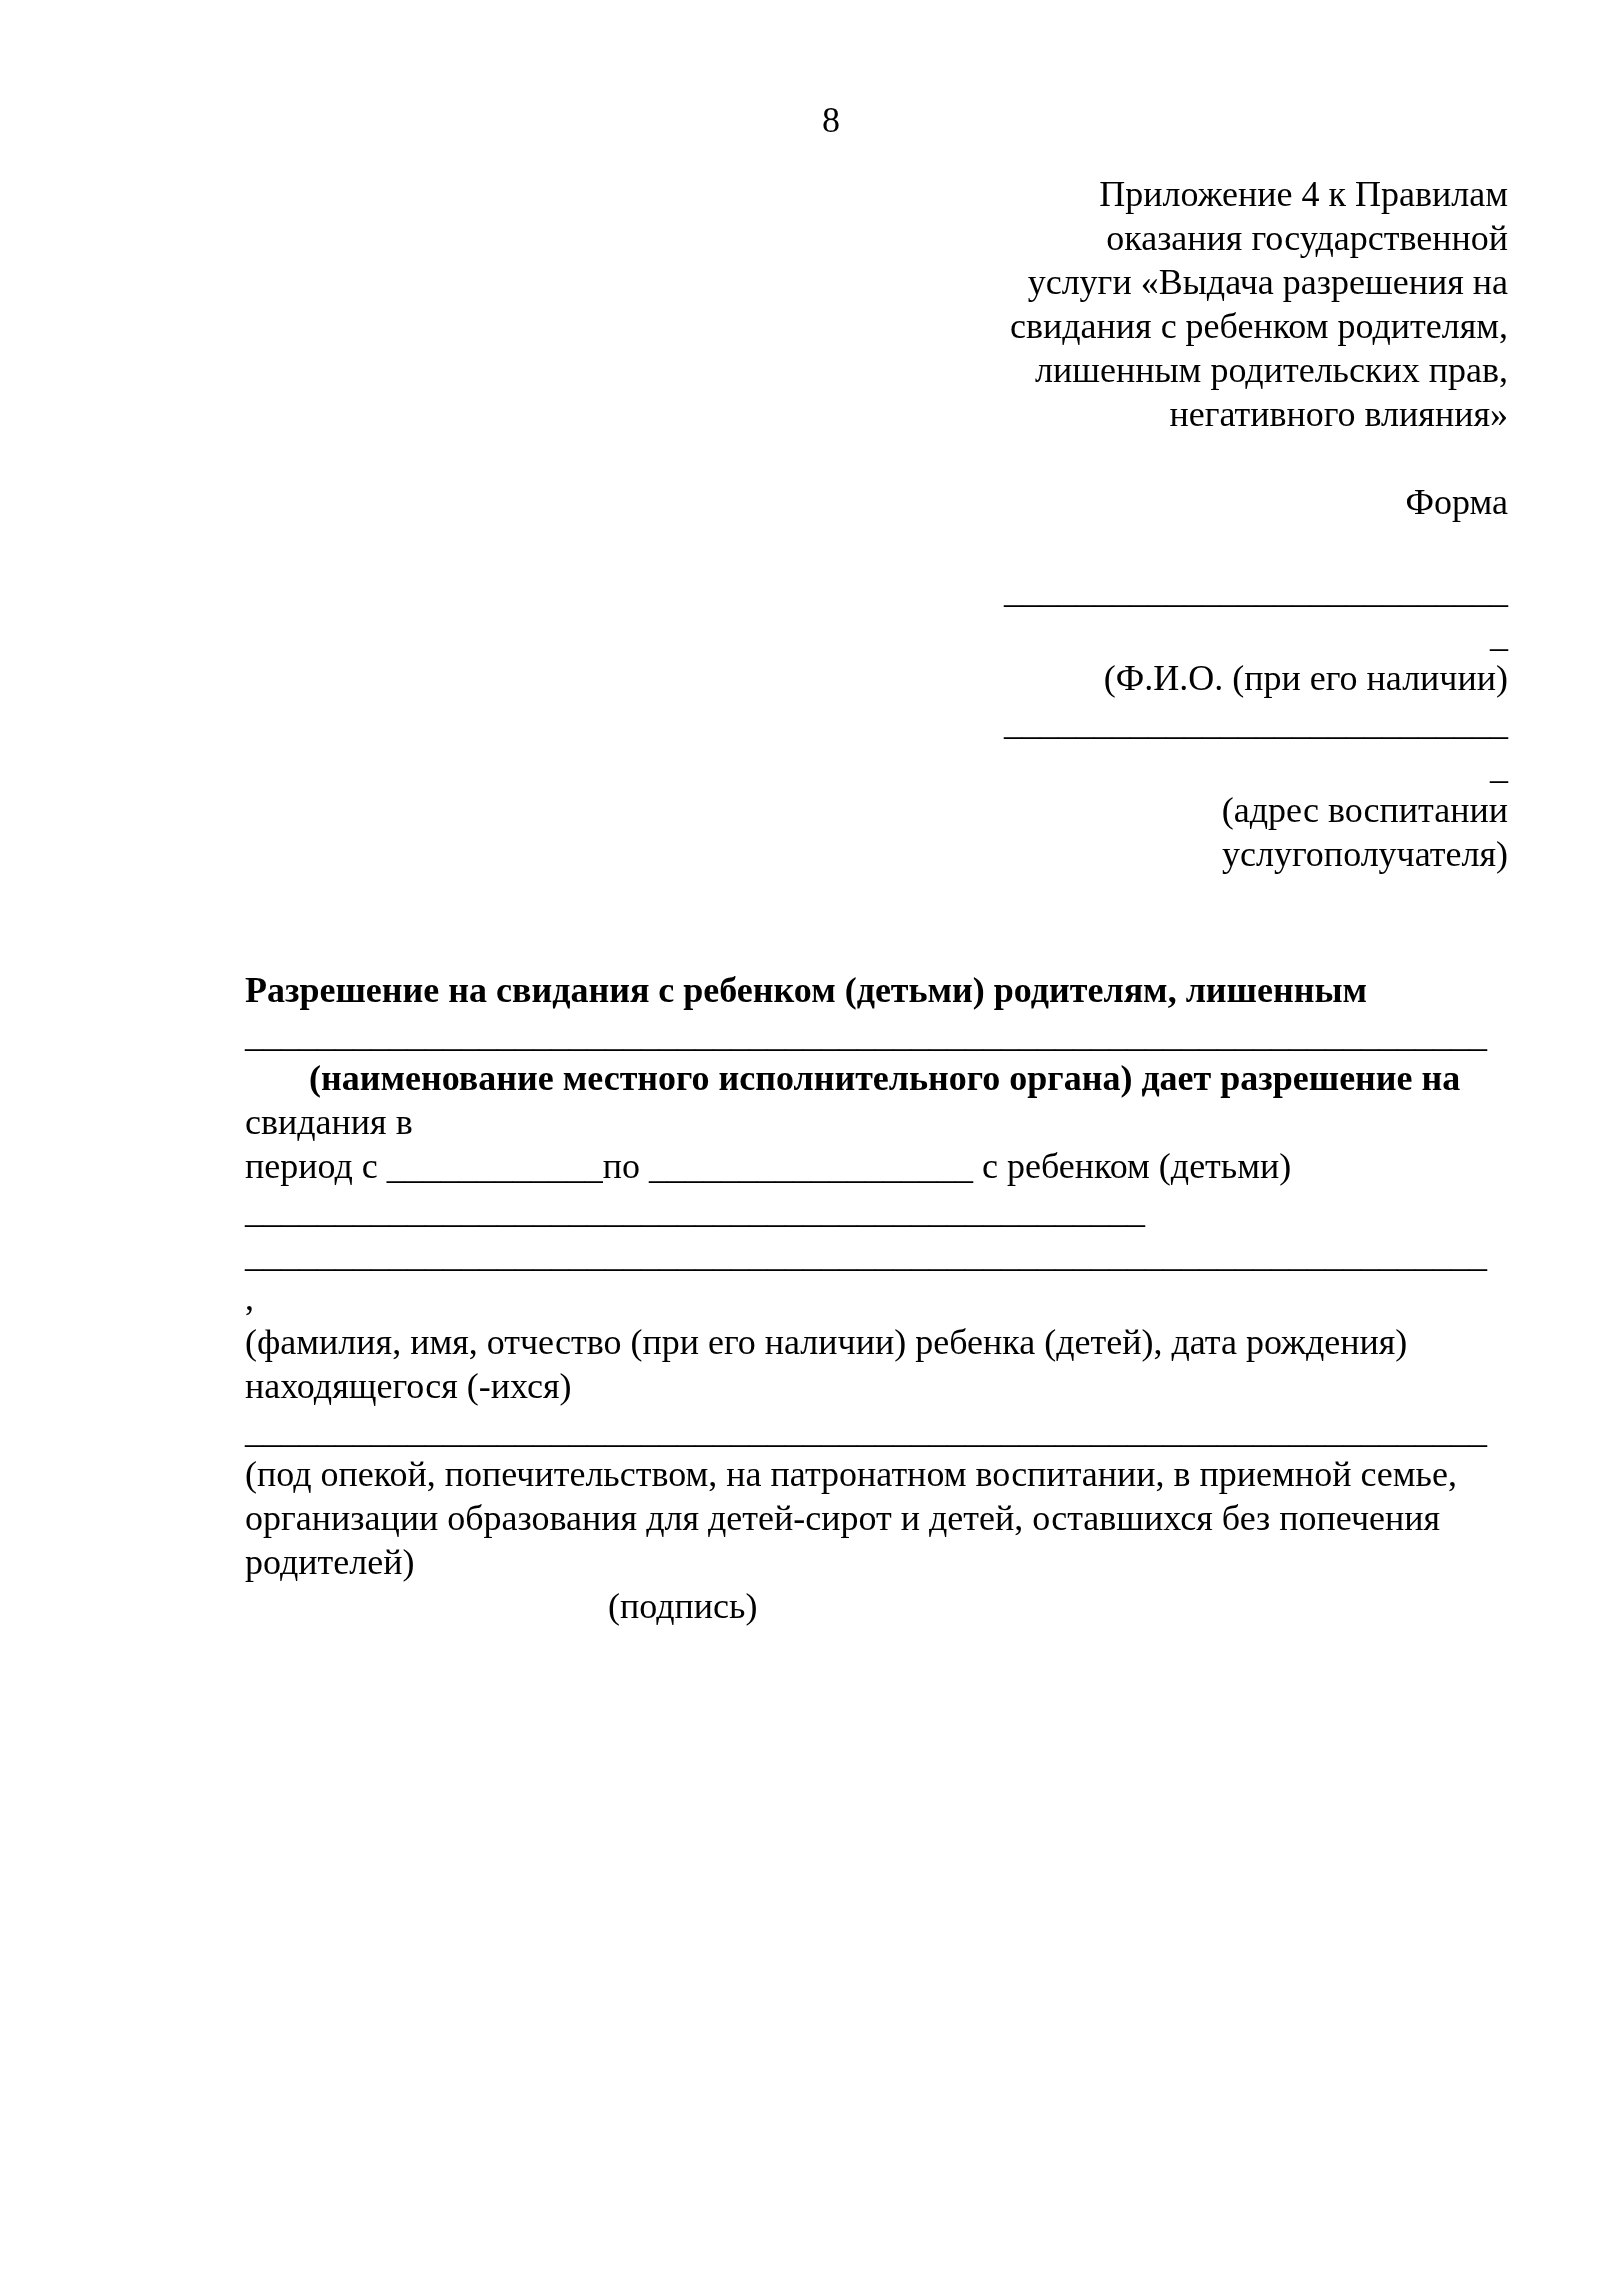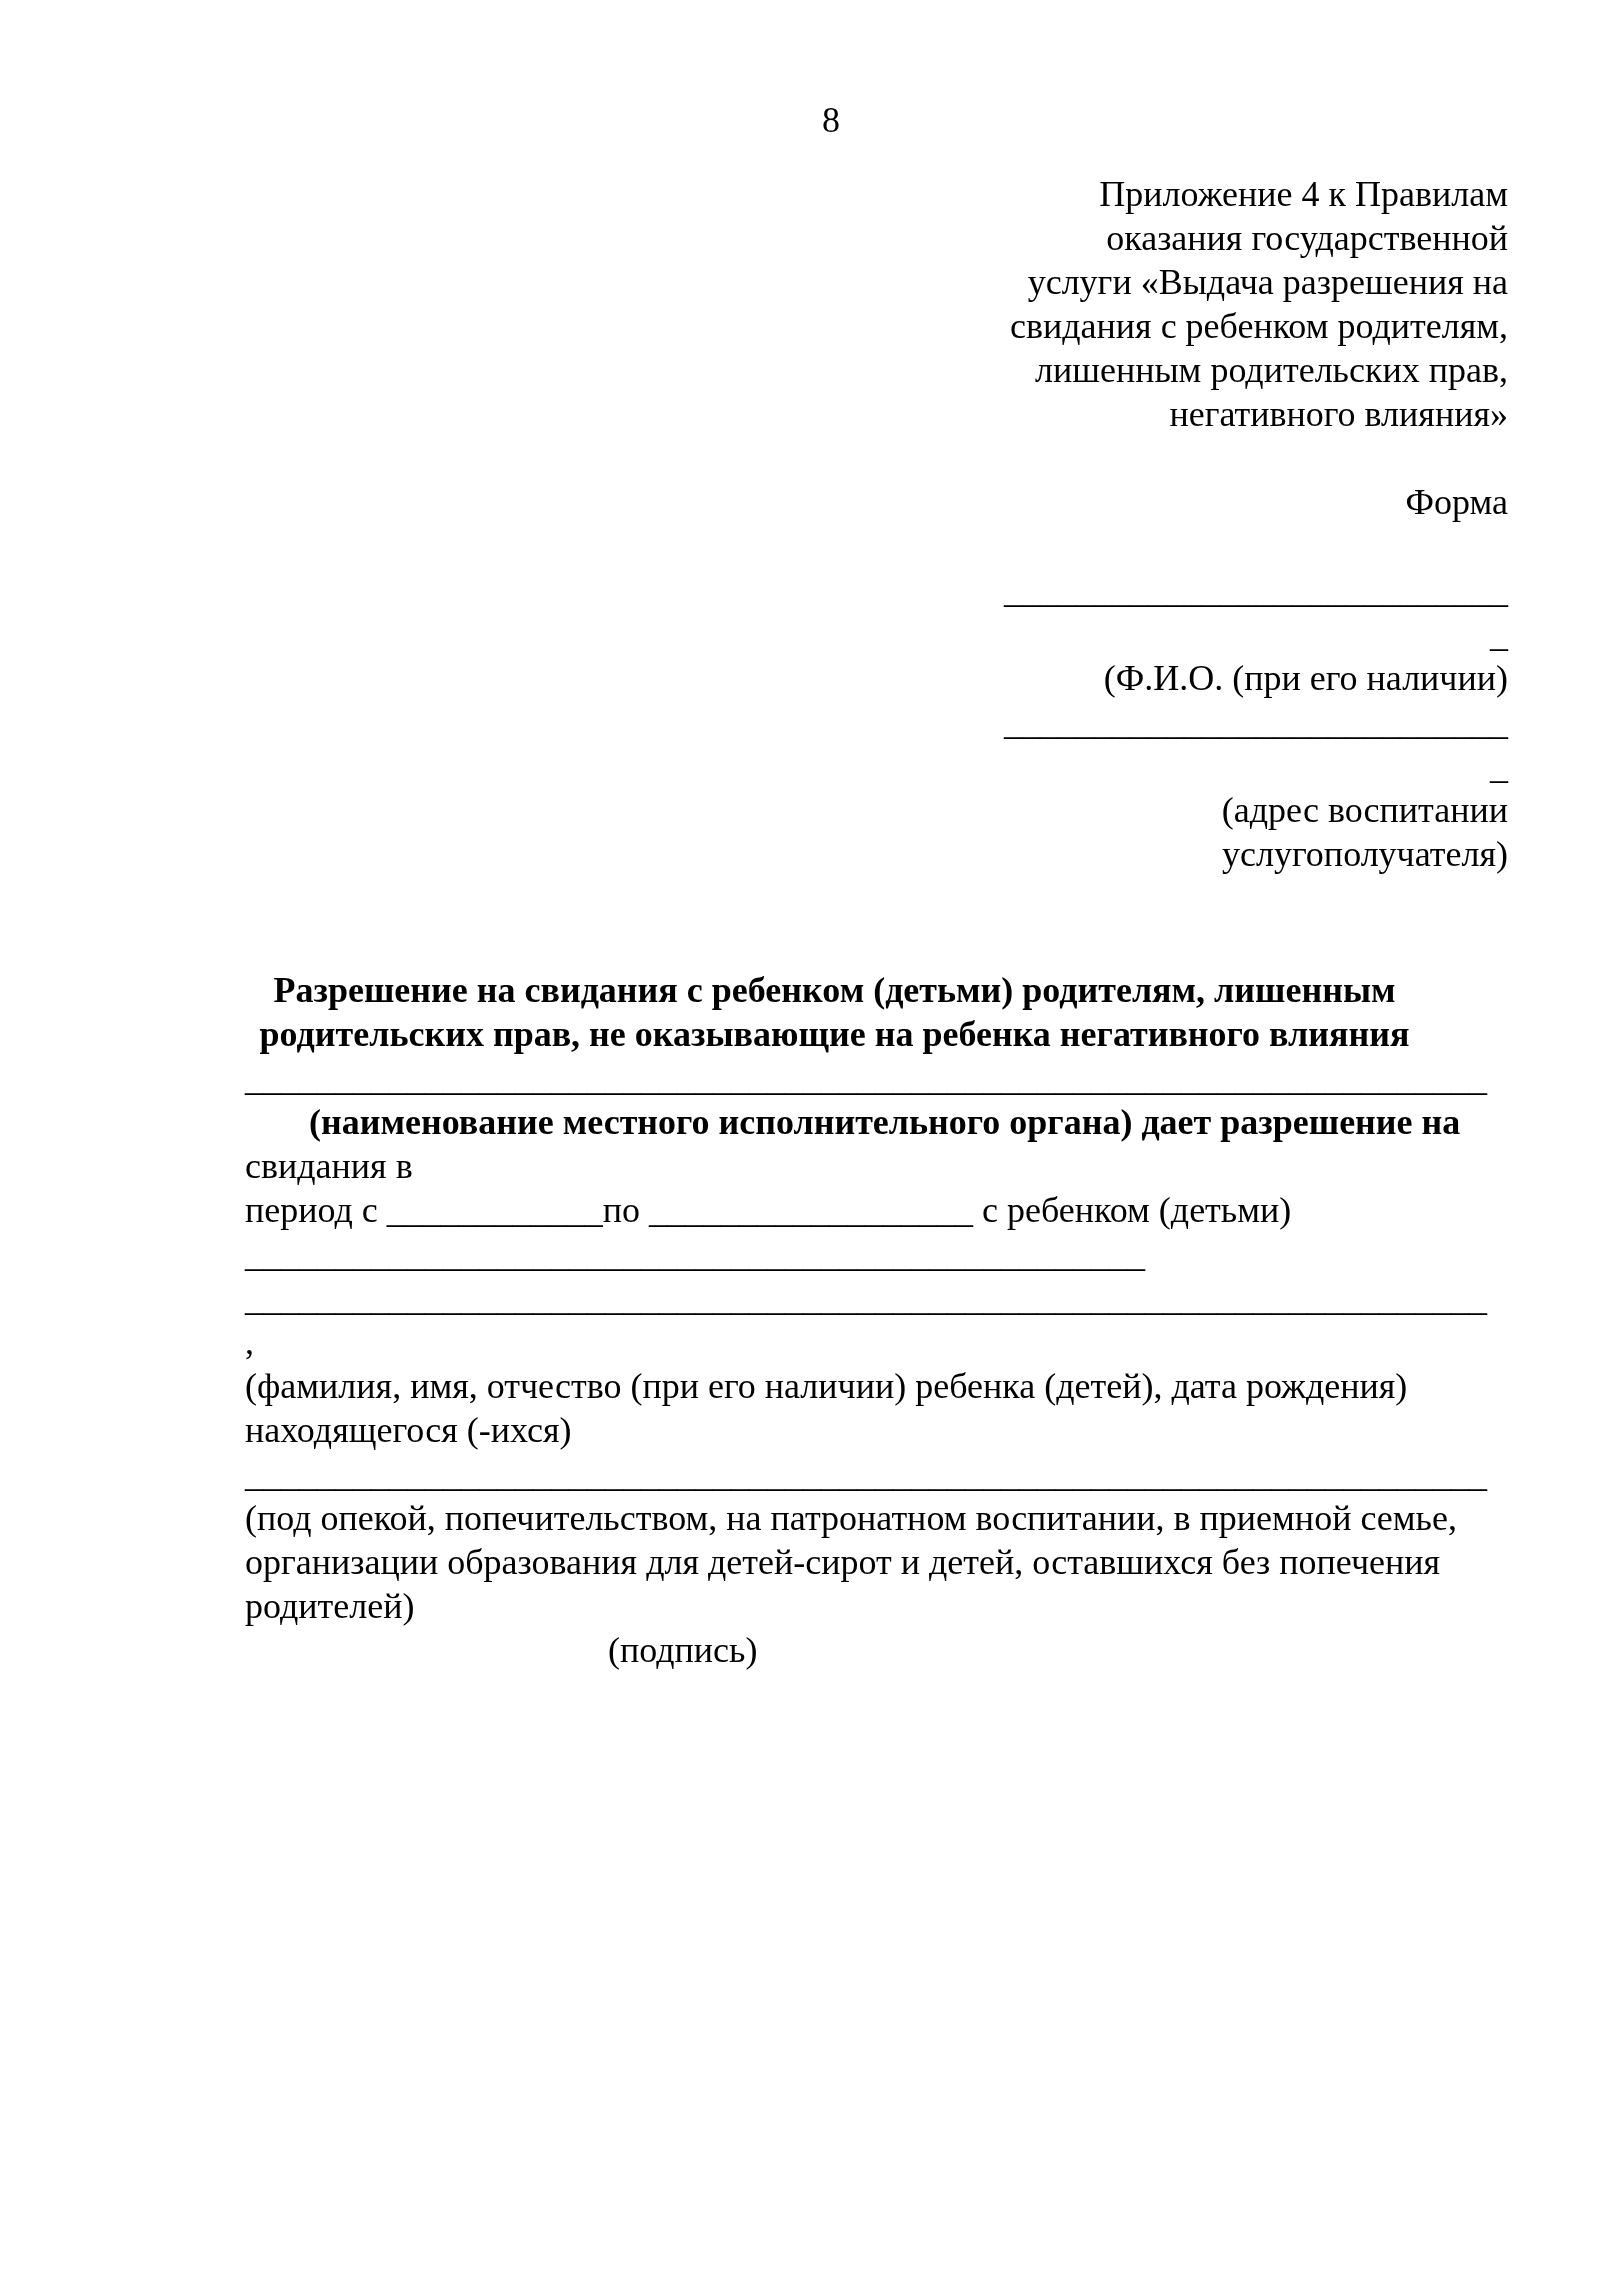--- a/index.html
+++ b/index.html
@@ -49,21 +49,20 @@
   
   .main {
     position: absolute;
     top: 968px;
     left: 245px;
     width: 1259px;
     text-align: left;
   }
   .title {
     font-weight: bold;
-    text-align: center;
     padding-right: 80px;
   }
   .title .row { white-space: nowrap; }
   .indent-first { text-indent: 64px; font-weight: bold; }
   .indent-sign  { text-indent: 363px; }
 </style>
 </head>
 <body>
 
 <div class="page">
@@ -85,21 +84,20 @@
     <div class="row rc-center">(Ф.И.О. (при его наличии)</div>
     <div class="row rc-fill">____________________________</div>
     <div class="row rc-center">_</div>
     <div class="row rc-center">(адрес воспитании</div>
     <div class="row rc-center">услугополучателя)</div>
   </div>
 
   <div class="main">
     <div class="title">
       <div class="row">Разрешение на свидания с ребенком (детьми) родителям, лишенным</div>
-      <div class="row">родительских прав, не оказывающие на ребенка негативного влияния</div>
     </div>
     <div class="row">_____________________________________________________________________</div>
     <div class="row indent-first">(наименование местного исполнительного органа) дает разрешение на</div>
     <div class="row">свидания в</div>
     <div class="row">период с ____________по __________________ с ребенком (детьми)</div>
     <div class="row">__________________________________________________</div>
     <div class="row">_____________________________________________________________________</div>
     <div class="row">,</div>
     <div class="row">(фамилия, имя, отчество (при его наличии) ребенка (детей), дата рождения)</div>
     <div class="row">находящегося (-ихся)</div>

